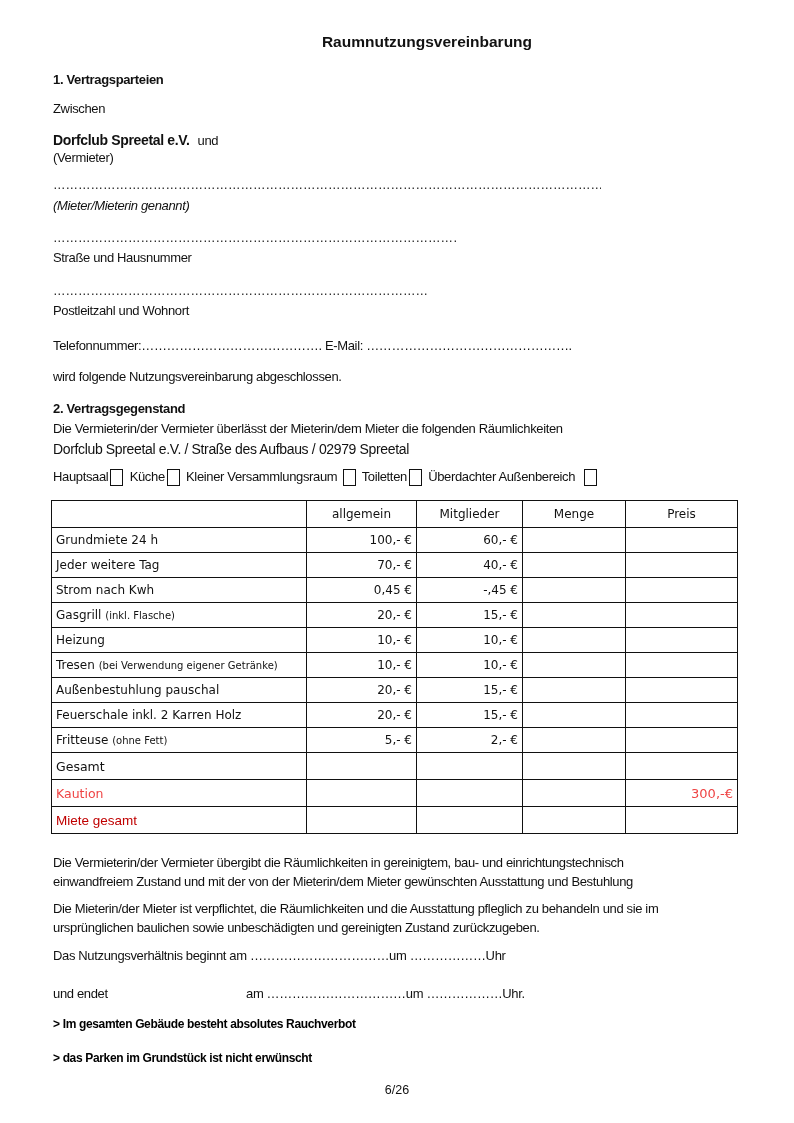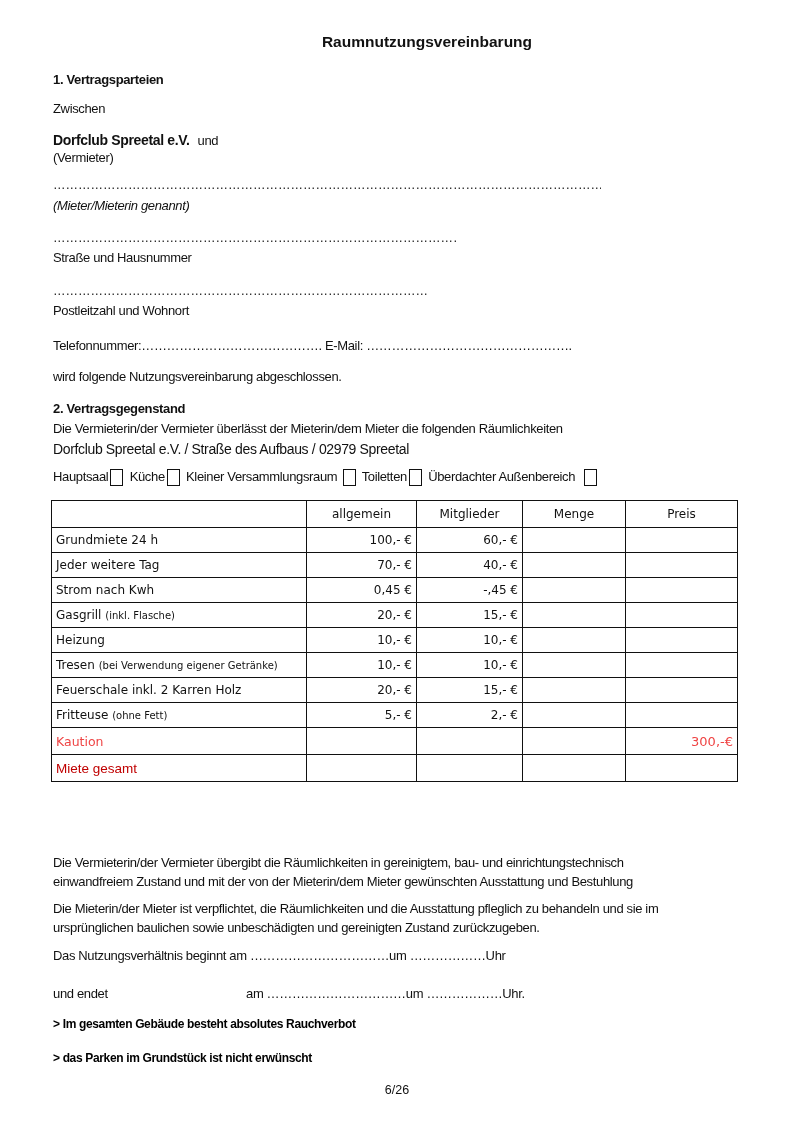--- a/index.html
+++ b/index.html
@@ -122,30 +122,44 @@
       <td class="c4"></td>
     </tr>
     <tr>
       <td class="c0"><span>Tresen</span> <span class="small">(bei Verwendung eigener Getränke)</span></td>
       <td class="c1">10,- €</td>
       <td class="c2">10,- €</td>
       <td class="c3"></td>
       <td class="c4"></td>
     </tr>
     <tr>
+      <td class="c0"><span>Außenbestuhlung pauschal</span></td>
+      <td class="c1">20,- €</td>
+      <td class="c2">15,- €</td>
+      <td class="c3"></td>
+      <td class="c4"></td>
+    </tr>
+    <tr>
       <td class="c0"><span>Feuerschale inkl. 2 Karren Holz</span></td>
       <td class="c1">20,- €</td>
       <td class="c2">15,- €</td>
       <td class="c3"></td>
       <td class="c4"></td>
     </tr>
     <tr>
       <td class="c0"><span>Fritteuse</span> <span class="small">(ohne Fett)</span></td>
       <td class="c1">5,- €</td>
       <td class="c2">2,- €</td>
+      <td class="c3"></td>
+      <td class="c4"></td>
+    </tr>
+    <tr class="tall">
+      <td class="c0">Gesamt</td>
+      <td class="c1"></td>
+      <td class="c2"></td>
       <td class="c3"></td>
       <td class="c4"></td>
     </tr>
     <tr class="tall">
       <td class="c0 blue">Kaution</td>
       <td class="c1"></td>
       <td class="c2"></td>
       <td class="c3"></td>
       <td class="c4 blue" style="font-size:13px;">300,-€</td>
     </tr>

